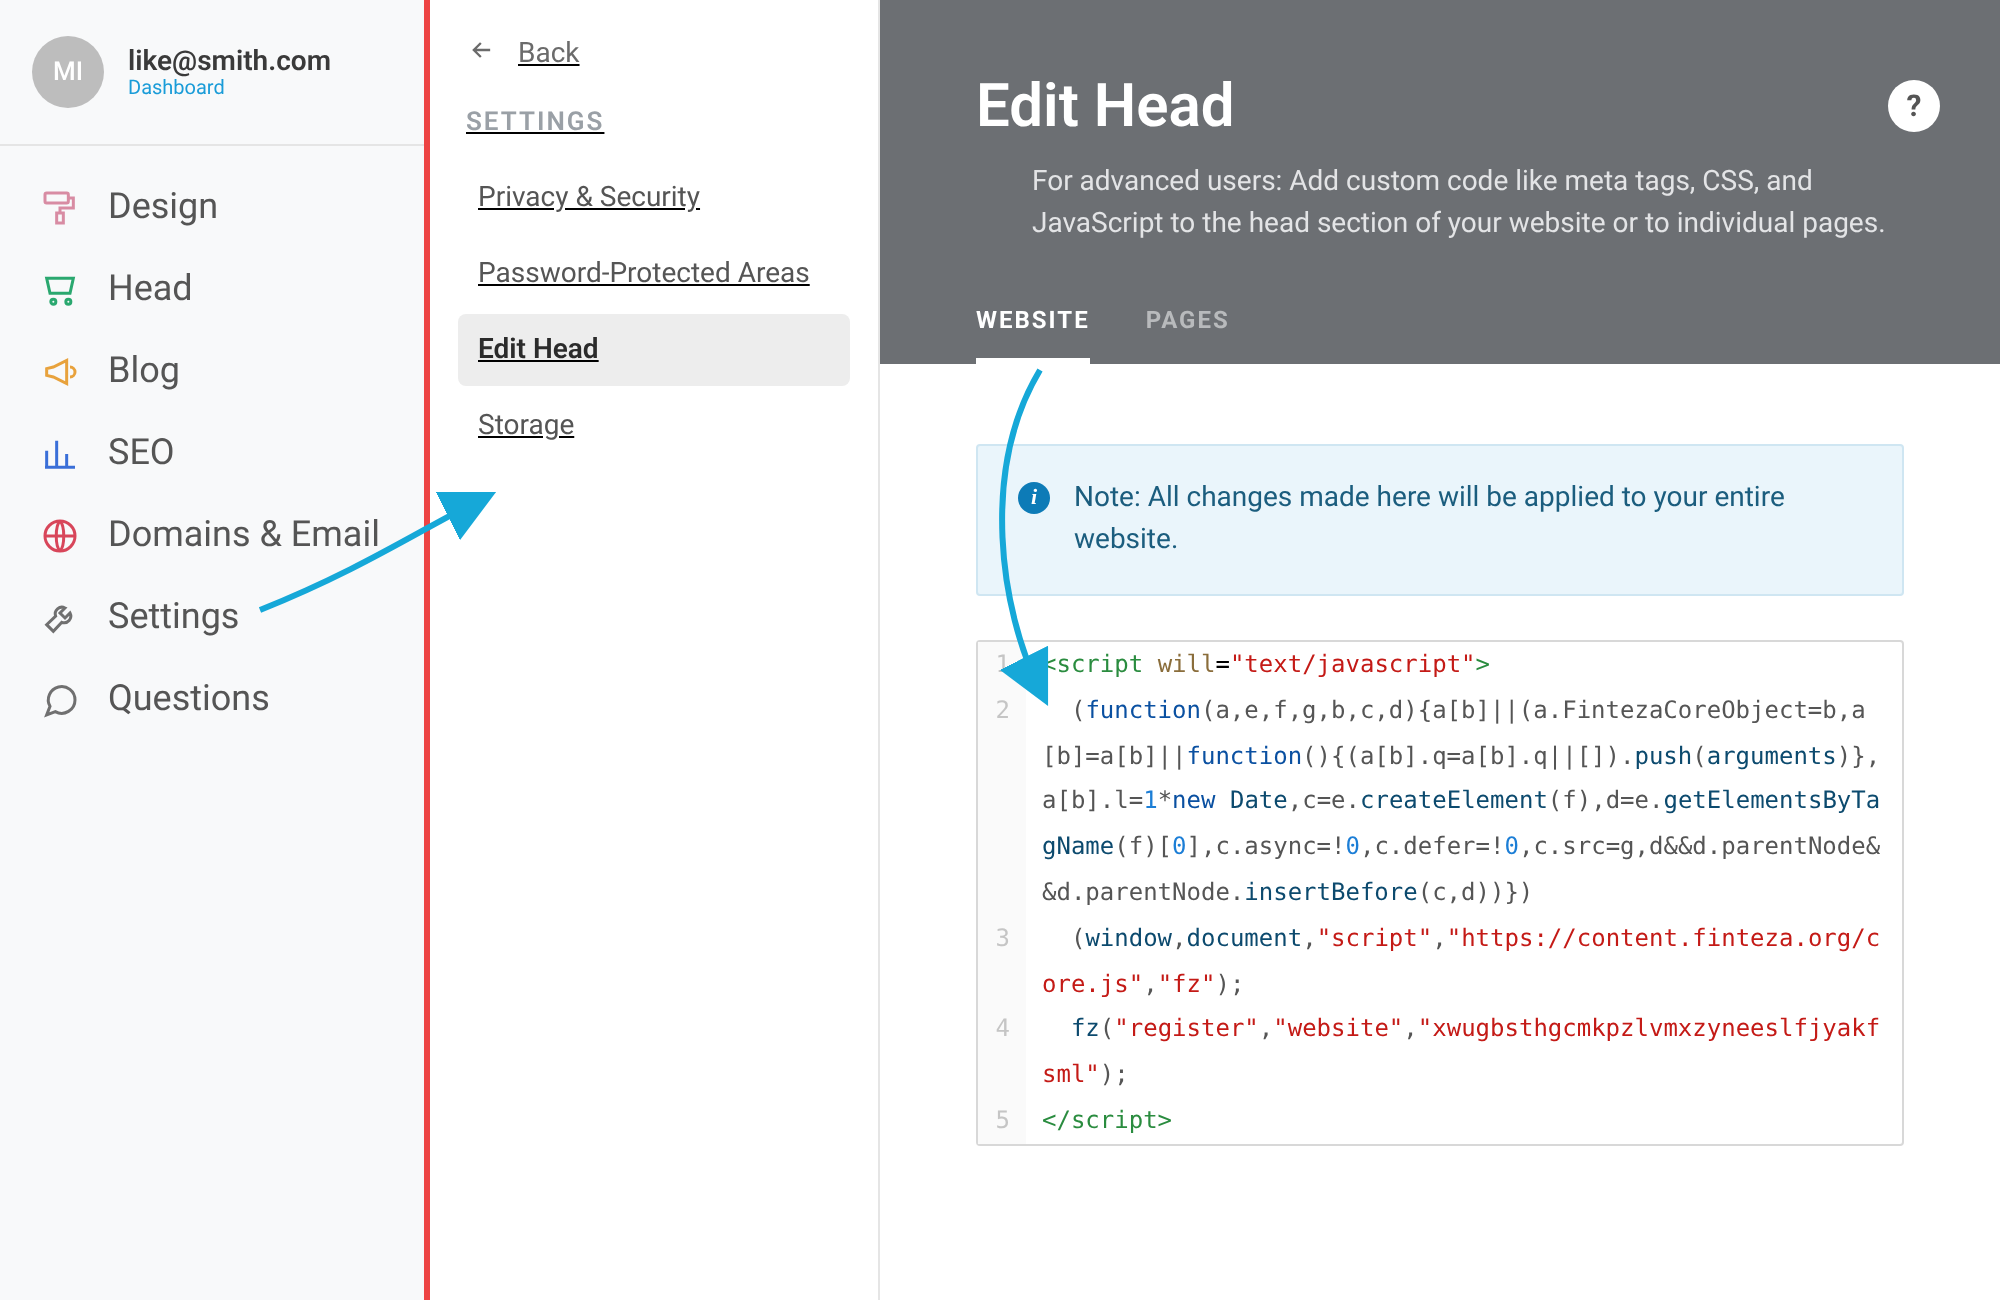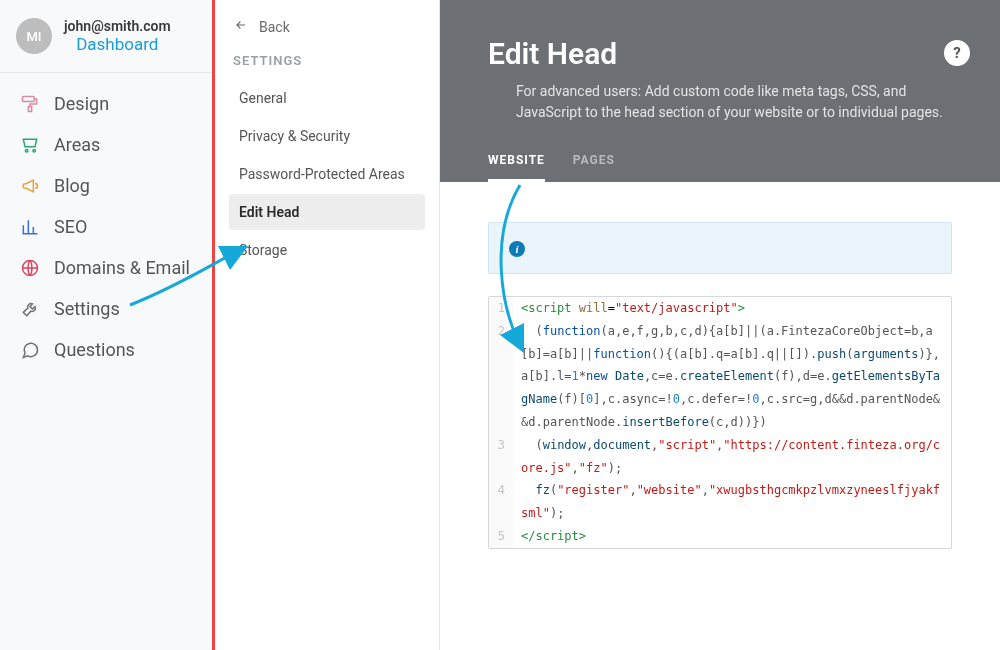--- a/index.html
+++ b/index.html
@@ -6,28 +6,28 @@
 body { font-family: -apple-system, BlinkMacSystemFont, "Segoe UI", Roboto, sans-serif; background: #f5f5f5; overflow: hidden; }
 
 .app { display: flex; width: 1000px; height: 650px; }
 
 
 .sidebar-left { width: 215px; background: #f8f9fa; border-right: 3px solid #ef4444; padding: 0; }
 .user-block { display: flex; align-items: center; padding: 18px 16px 14px 16px; gap: 12px; }
 .avatar { width: 36px; height: 36px; border-radius: 50%; background: #bdbdbd; color: #fff; display: flex; align-items: center; justify-content: center; font-size: 13px; font-weight: 500; }
 .user-text { display: flex; flex-direction: column; }
 .user-email { font-size: 14px; font-weight: 600; color: #3a3a3a; }
-.user-link { font-size: 17px; color: #1a9cd8; text-align: center; }
+.user-link { font-size: 10px; color: #1a9cd8; }
 .divider { height: 1px; background: #e5e5e5; margin: 4px 0 10px 0; }
 
 .nav-item { display: flex; align-items: center; gap: 14px; padding: 10px 20px; font-size: 18px; color: #555; cursor: pointer; }
 .nav-icon { width: 20px; height: 20px; display: flex; align-items: center; justify-content: center; }
 
 
-.sidebar-mid { width: 225px; background: #fff; border-right: 1px solid #e5e5e5; padding: 18px 14px; position: relative; box-shadow: 2px 0 8px rgba(0,0,0,0.05);}
+.sidebar-mid { width: 225px; background: #fff; border-right: 1px solid #e5e5e5; padding: 18px 14px; position: relative; box-shadow: 2px 0 8px rgba(0,0,0,0.05); text-decoration: underline;}
 .back-row { display: flex; align-items: center; gap: 10px; color: #6b6b6b; font-size: 14px; cursor: pointer; margin-bottom: 18px; padding-left: 4px;}
 .settings-hdr { font-size: 13px; font-weight: 600; letter-spacing: 1px; color: #9aa0a6; margin: 8px 0 12px 4px; }
 .set-item { padding: 10px 10px; font-size: 14px; color: #555; border-radius: 4px; cursor: pointer; margin-bottom: 2px;}
 .set-item.active { background: #ededed; color: #2b2b2b; font-weight: 600; }
 
 
 .main { flex: 1; display: flex; flex-direction: column; }
 .hero { background: #6c6f73; color: #fff; padding: 36px 48px 0 48px; position: relative; }
 .hero h1 { font-size: 30px; font-weight: 600; margin-bottom: 10px; }
 .hero p { font-size: 14px; color: #e3e4e6; max-width: 520px; line-height: 1.5; margin-left: 28px; }
@@ -58,21 +58,21 @@
 </style>
 </head>
 <body>
 
 <div class="app">
 
   <div class="sidebar-left">
     <div class="user-block">
       <div class="avatar">MI</div>
       <div class="user-text">
-        <span class="user-email">john@smith.com</span>
+        <span class="user-email">like@smith.com</span>
         <span class="user-link">Dashboard</span>
       </div>
     </div>
     <div class="divider"></div>
 
     <div class="nav-item">
       <span class="nav-icon">
         <svg width="20" height="20" viewBox="0 0 24 24" fill="none" stroke="#d88ca3" stroke-width="1.8">
             <rect x="3" y="3" width="14" height="6" rx="1"></rect>
             <path d="M17 6h3v6h-8v3"></path>
@@ -82,21 +82,21 @@
       <span>Design</span>
     </div>
     <div class="nav-item">
       <span class="nav-icon">
         <svg width="20" height="20" viewBox="0 0 24 24" fill="none" stroke="#2aa86f" stroke-width="1.8">
             <path d="M4 5h16l-2 9H6z"></path>
             <circle cx="8" cy="19" r="1.5"></circle>
             <circle cx="17" cy="19" r="1.5"></circle>
           </svg>
       </span>
-      <span>Areas</span>
+      <span>Head</span>
     </div>
     <div class="nav-item">
       <span class="nav-icon">
         <svg width="20" height="20" viewBox="0 0 24 24" fill="none" stroke="#e8a23c" stroke-width="1.8">
             <path d="M4 10v4l4 1 8 4V5l-8 4z"></path>
             <path d="M18 9a3 3 0 010 6"></path>
           </svg>
       </span>
       <span>Blog</span>
     </div>
@@ -138,41 +138,41 @@
   <div class="sidebar-mid">
     <div class="back-row">
       <span>
         <svg width="16" height="14" viewBox="0 0 24 24" fill="none" stroke="#6b6b6b" stroke-width="2">
             <path d="M19 12H5M11 6l-6 6 6 6"></path>
           </svg>
       </span>
       <span>Back</span>
     </div>
     <div class="settings-hdr">SETTINGS</div>
-    <div class="set-item">General</div>
     <div class="set-item">Privacy &amp; Security</div>
     <div class="set-item">Password-Protected Areas</div>
     <div class="set-item active">Edit Head</div>
     <div class="set-item">Storage</div>
   </div>
 
   <div class="main">
     <div class="hero">
       <div class="help-btn">?</div>
       <h1>Edit Head</h1>
       <p>For advanced users: Add custom code like meta tags, CSS, and JavaScript to the head section of your website or to individual pages.</p>
       <div class="tabs">
         <div class="tab active">WEBSITE</div>
         <div class="tab">PAGES</div>
       </div>
     </div>
 
     <div class="content">
       <div class="note-box">
         <div class="note-icon">i</div>
+        <div class="note-text">Note: All changes made here will be applied to your entire website.</div>
       </div>
 
       <div class="code-box">
         <div class="code-line">
             <span class="ln">1</span>
             <span class="lc"><span class="c-tag">&lt;script</span> <span class="c-attr">will</span>=<span class="c-str">"text/javascript"</span><span class="c-tag">&gt;</span></span>
           </div>
         <div class="code-line">
             <span class="ln">2</span>
             <span class="lc">  <span class="c-plain">(</span><span class="c-kw">function</span><span class="c-plain">(a,e,f,g,b,c,d){a[b]||(a.FintezaCoreObject=b,a[b]=a[b]||</span><span class="c-kw">function</span><span class="c-plain">(){(a[b].q=a[b].q||[]).</span><span class="c-fn">push</span><span class="c-plain">(</span><span class="c-fn">arguments</span><span class="c-plain">)},a[b].l=</span><span class="c-num">1</span><span class="c-plain">*</span><span class="c-kw">new</span> <span class="c-fn">Date</span><span class="c-plain">,c=e.</span><span class="c-fn">createElement</span><span class="c-plain">(f),d=e.</span><span class="c-fn">getElementsByTagName</span><span class="c-plain">(f)[</span><span class="c-num">0</span><span class="c-plain">],c.async=!</span><span class="c-num">0</span><span class="c-plain">,c.defer=!</span><span class="c-num">0</span><span class="c-plain">,c.src=g,d&amp;&amp;d.parentNode&amp;&amp;d.parentNode.</span><span class="c-fn">insertBefore</span><span class="c-plain">(c,d))})</span></span>

